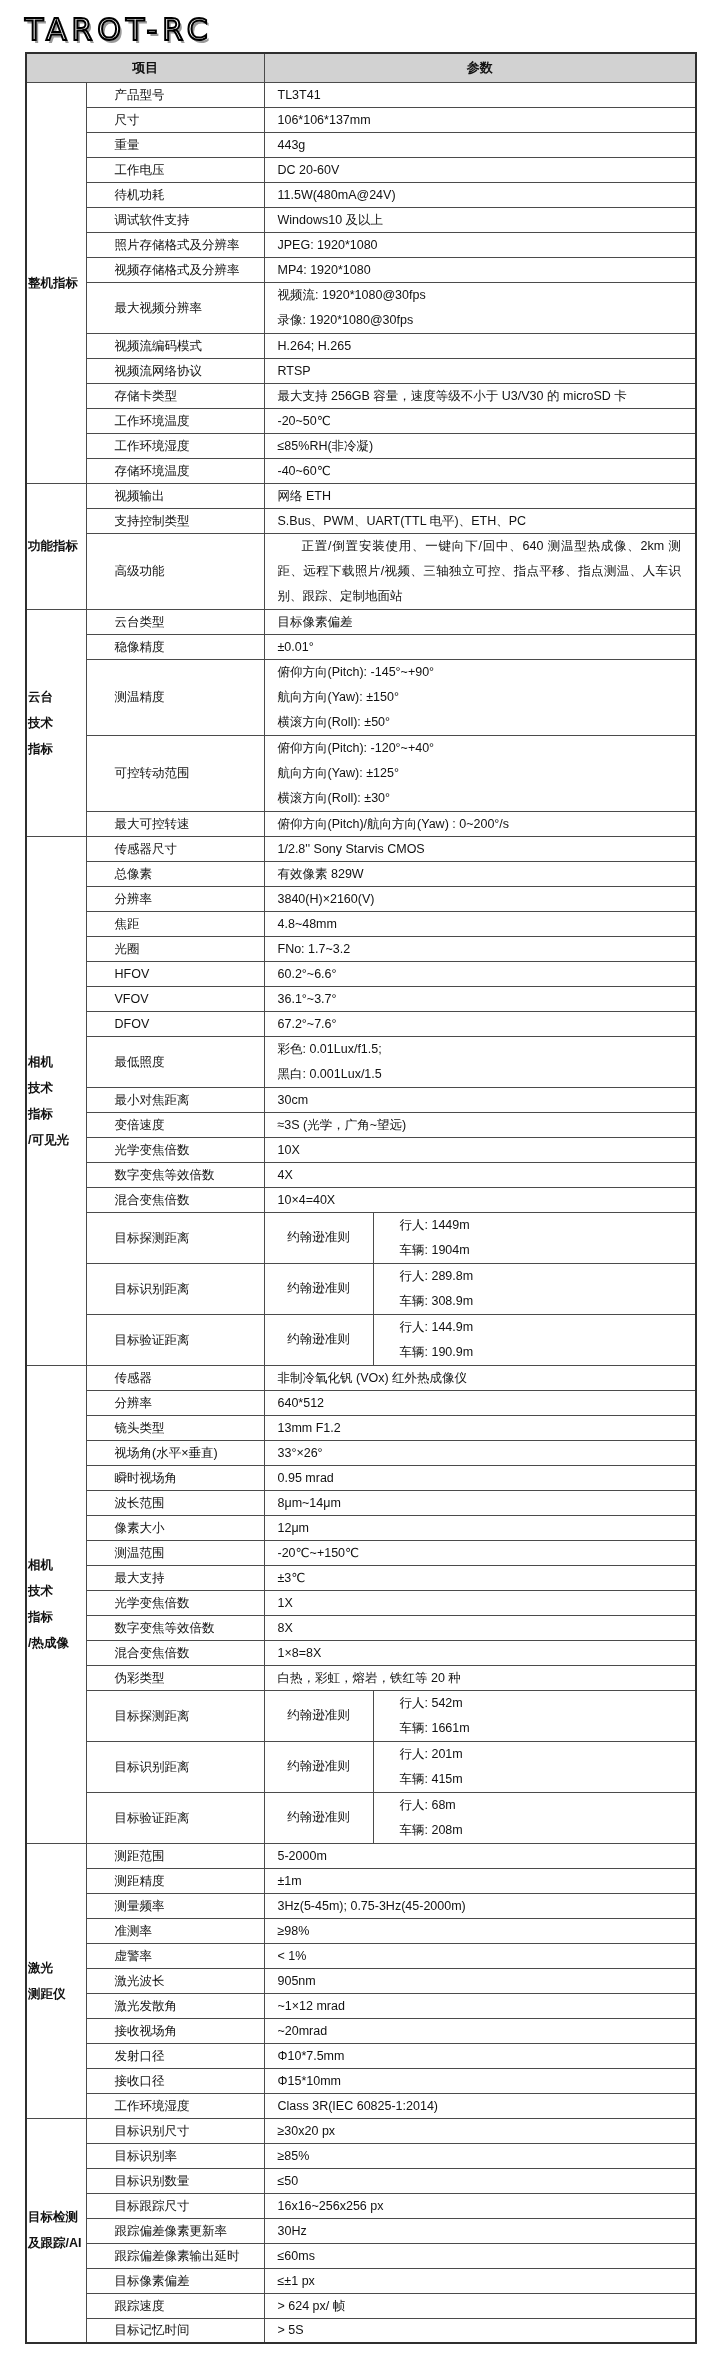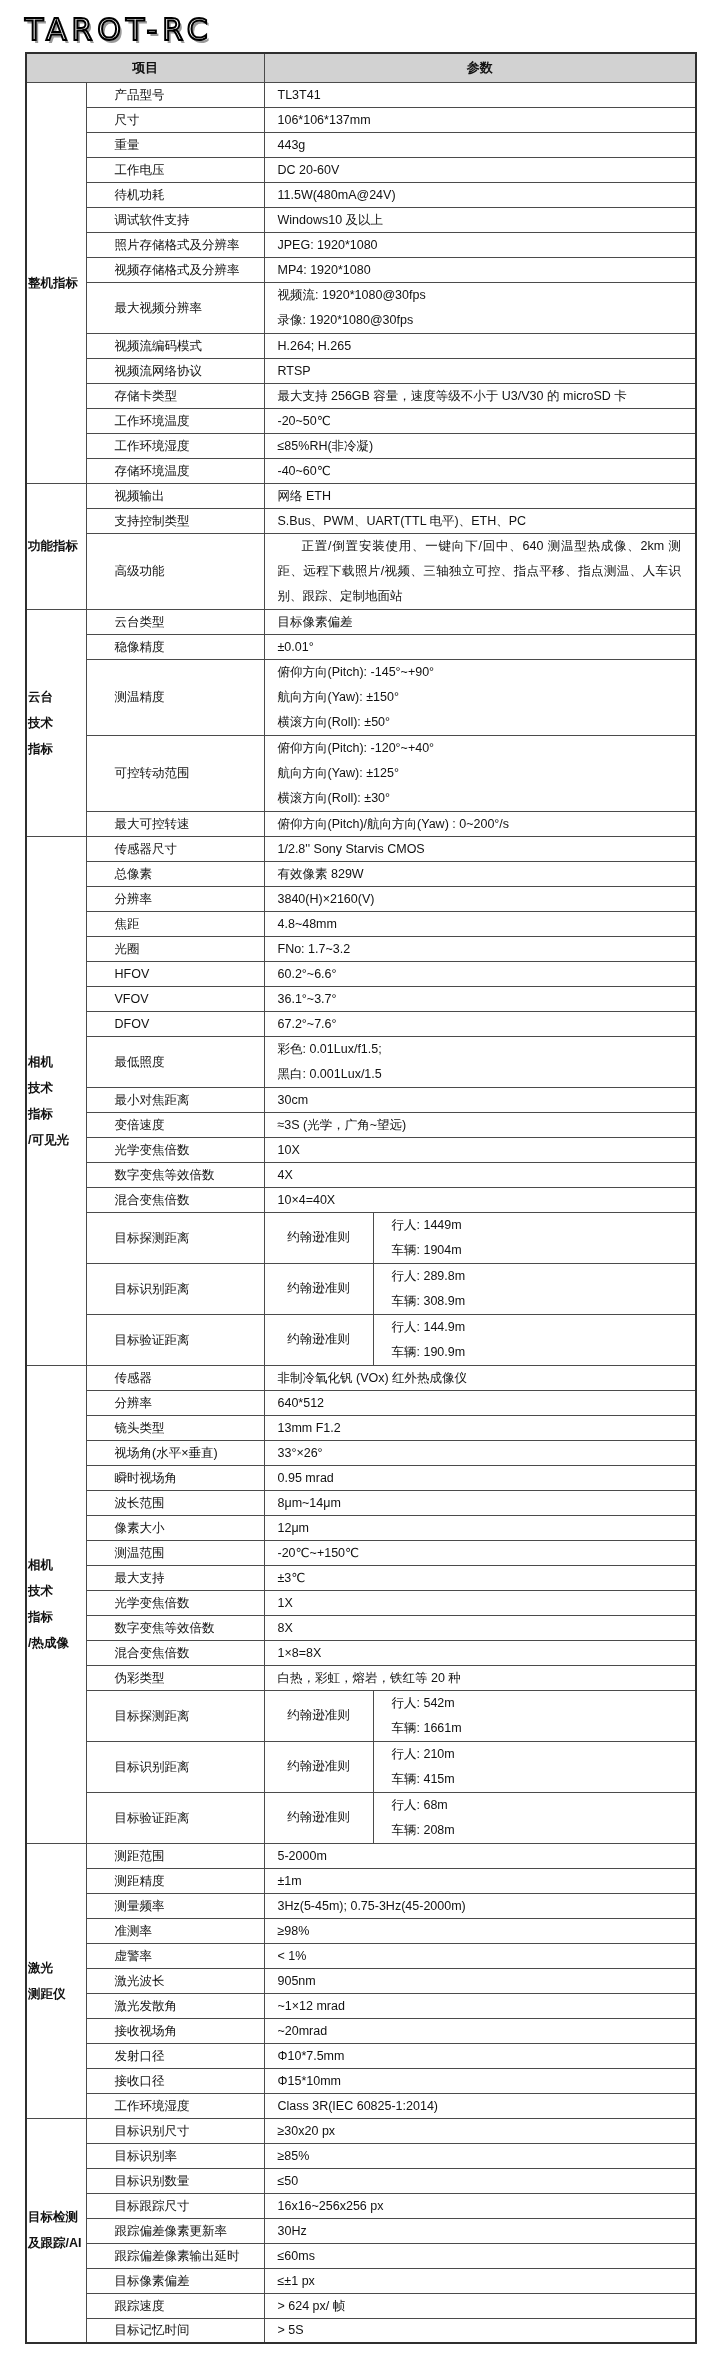--- a/index.html
+++ b/index.html
@@ -92,21 +92,21 @@
     font-size:12.5px;
     white-space:nowrap;
   }
   .split .vals{
     flex:1;
     display:flex;
     flex-direction:column;
     justify-content:center;
     padding-left:18px;
   }
-  .split .vals .vline{height:25px;line-height:25px;white-space:nowrap;font-size:12.5px;}
+  .split .vals .vline{height:25px;line-height:25px;white-space:nowrap;font-size:12.5px;margin-left:8px;}
 </style>
 </head>
 <body>
 
 <div class="page">
   <div class="logo">TAROT-RC</div>
 
   <table class="spec">
     <colgroup>
       <col style="width:60px">
@@ -396,21 +396,21 @@
               </div>
             </div>
           </td>
         </tr>
         <tr>
           <td class="item-cell">目标识别距离</td>
           <td class="param-cell nopad">
             <div class="split">
               <div class="crit">约翰逊准则</div>
               <div class="vals">
-                <div class="vline">行人: 210m</div>
+                <div class="vline">行人: 201m</div>
                 <div class="vline">车辆: 415m</div>
               </div>
             </div>
           </td>
         </tr>
         <tr>
           <td class="item-cell">目标验证距离</td>
           <td class="param-cell nopad">
             <div class="split">
               <div class="crit">约翰逊准则</div>

